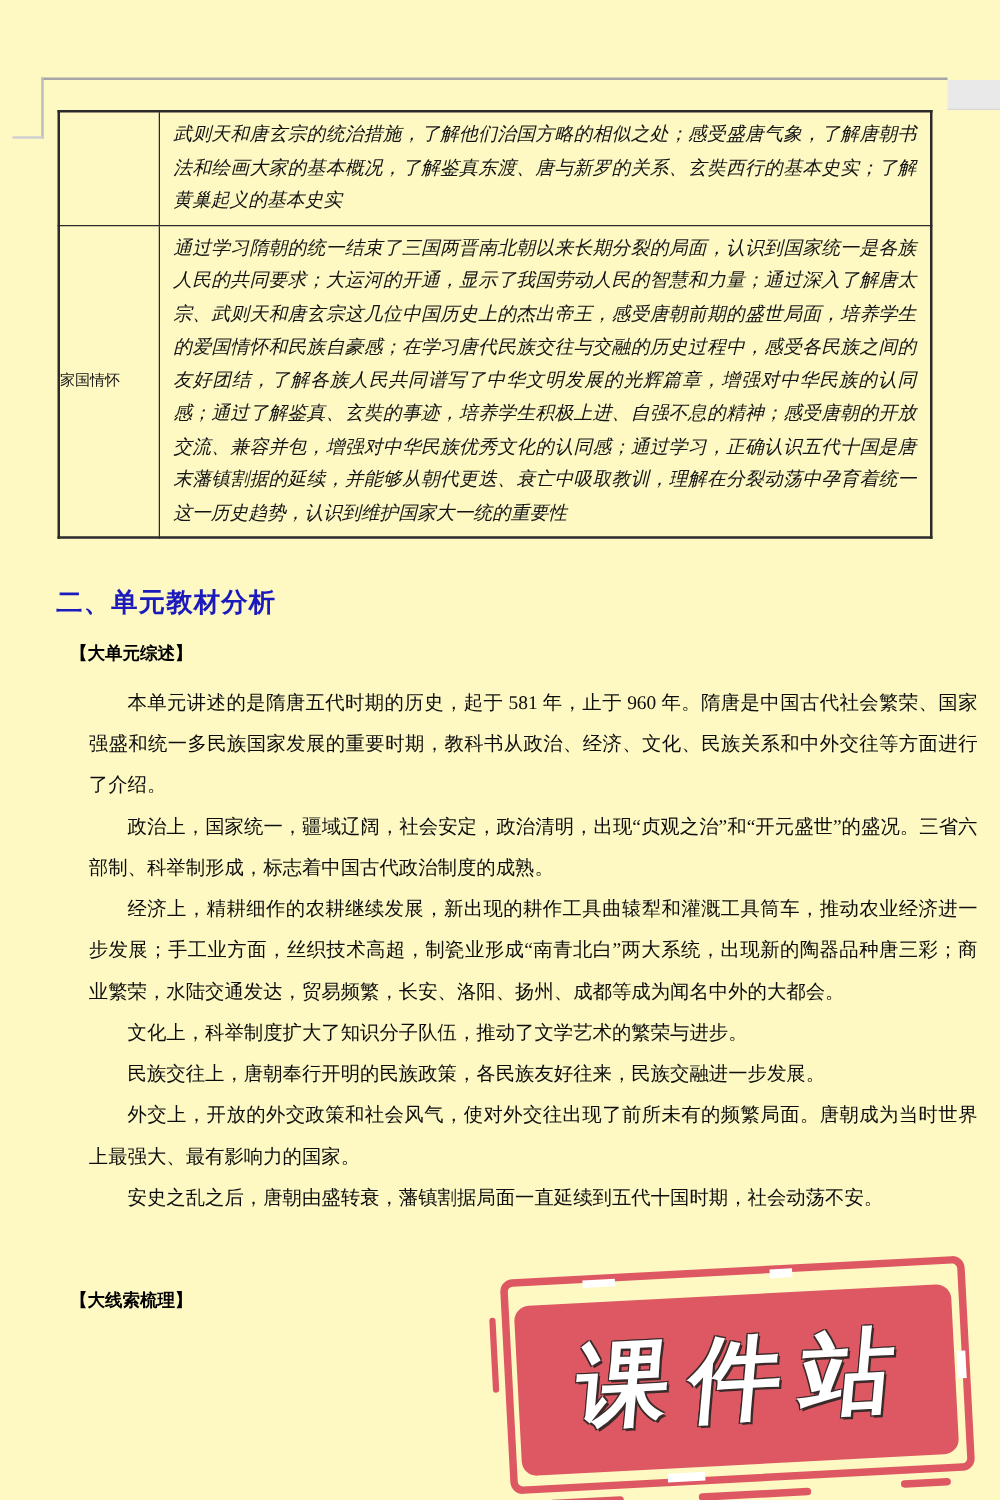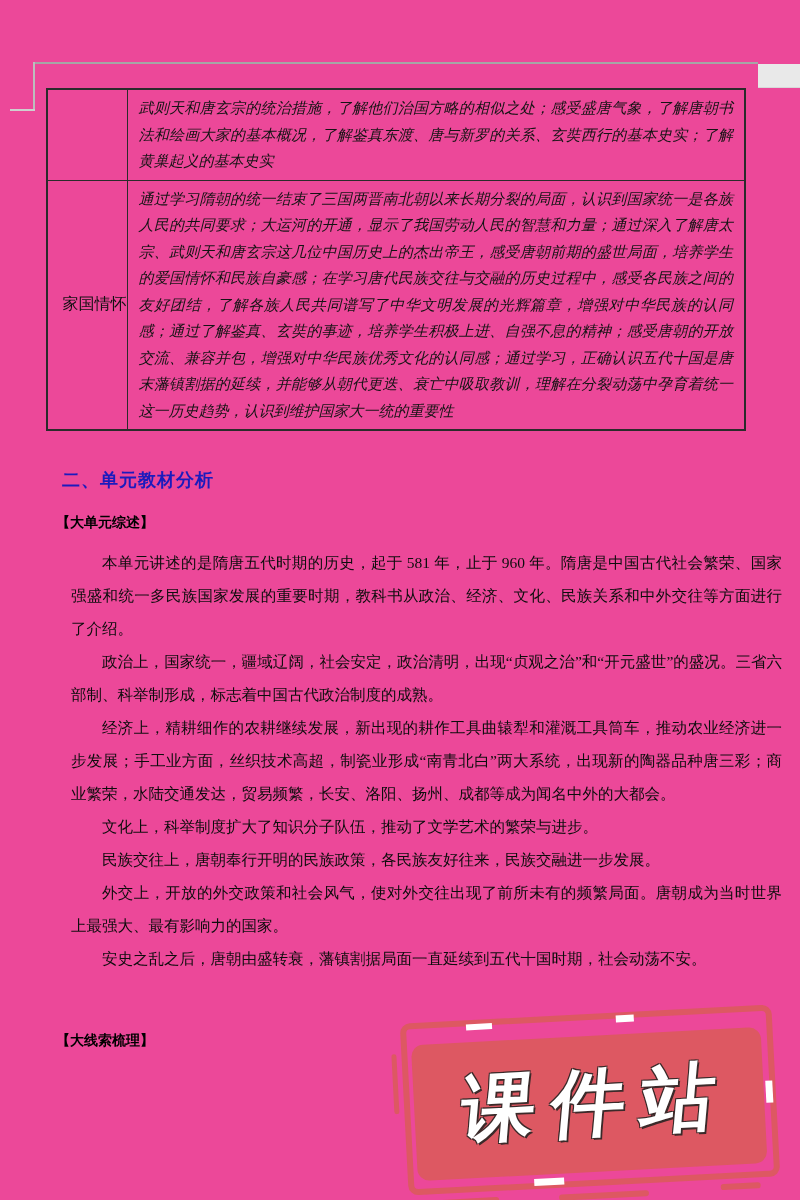--- a/index.html
+++ b/index.html
@@ -1,21 +1,21 @@
 <!DOCTYPE html>
 <html><head>
 <meta charset="utf-8">
 <style>
   * { margin: 0; padding: 0; box-sizing: border-box; }
   html, body { background: #ffffff; }
   .page {
     position: relative;
     width: 800px;
     height: 1200px;
-    background: #ec4899;
+    background: #fef9c3;
     overflow: hidden;
     font-family: "Liberation Serif", "DejaVu Serif", serif;
     color: #111;
   }
 
   
   .edge-hline { position: absolute; left: 33px; top: 62px; width: 725px; height: 2px; background: #a6a6a6; }
   .edge-vline { position: absolute; left: 33px; top: 62px; width: 2px; height: 49px; background: #bdbdbd; }
   .edge-step  { position: absolute; left: 10px; top: 109px; width: 25px; height: 2px; background: #cfcfcf; }
   .edge-corner { position: absolute; left: 758px; top: 64px; width: 42px; height: 24px; background: #e9e9e9; border-bottom: 1px solid #d8d8d8; }
@@ -28,41 +28,41 @@
     border-collapse: collapse;
     table-layout: fixed;
   }
   table.unit-table td {
     border: 1px solid #2b2b2b;
     vertical-align: middle;
   }
   table.unit-table { border: 2px solid #2b2b2b; }
   td.label-col {
     width: 80px;
-    text-align: right;
-    font-size: 16px;
+    text-align: left;
+    font-size: 12px;
     color: #111;
     margin-top: 24px;
   }
   td.content-col {
     padding: 5px 11px;
     font-size: 15px;
     line-height: 26.5px;
     text-align: justify;
     font-style: italic; 
     color: #141414;
   }
   tr.trow-1 td { height: 88px; }
   tr.trow-2 td { height: 250px; }
 
   
   .section-heading {
-    position: absolute; left: 62px; top: 468px;
+    position: absolute; left: 45px; top: 468px;
     font-family: "Liberation Sans", "DejaVu Sans", sans-serif;
-    font-size: 18px; font-weight: bold;
+    font-size: 21px; font-weight: bold;
     color: #1b1bbd;
     letter-spacing: 1px;
   }
   .block-title {
     position: absolute; left: 56px;
     font-family: "Liberation Sans", "DejaVu Sans", sans-serif;
     font-size: 14px; font-weight: bold; color: #000;
   }
   .overview-title { top: 514px; }
   .clue-title { top: 1032px; }

